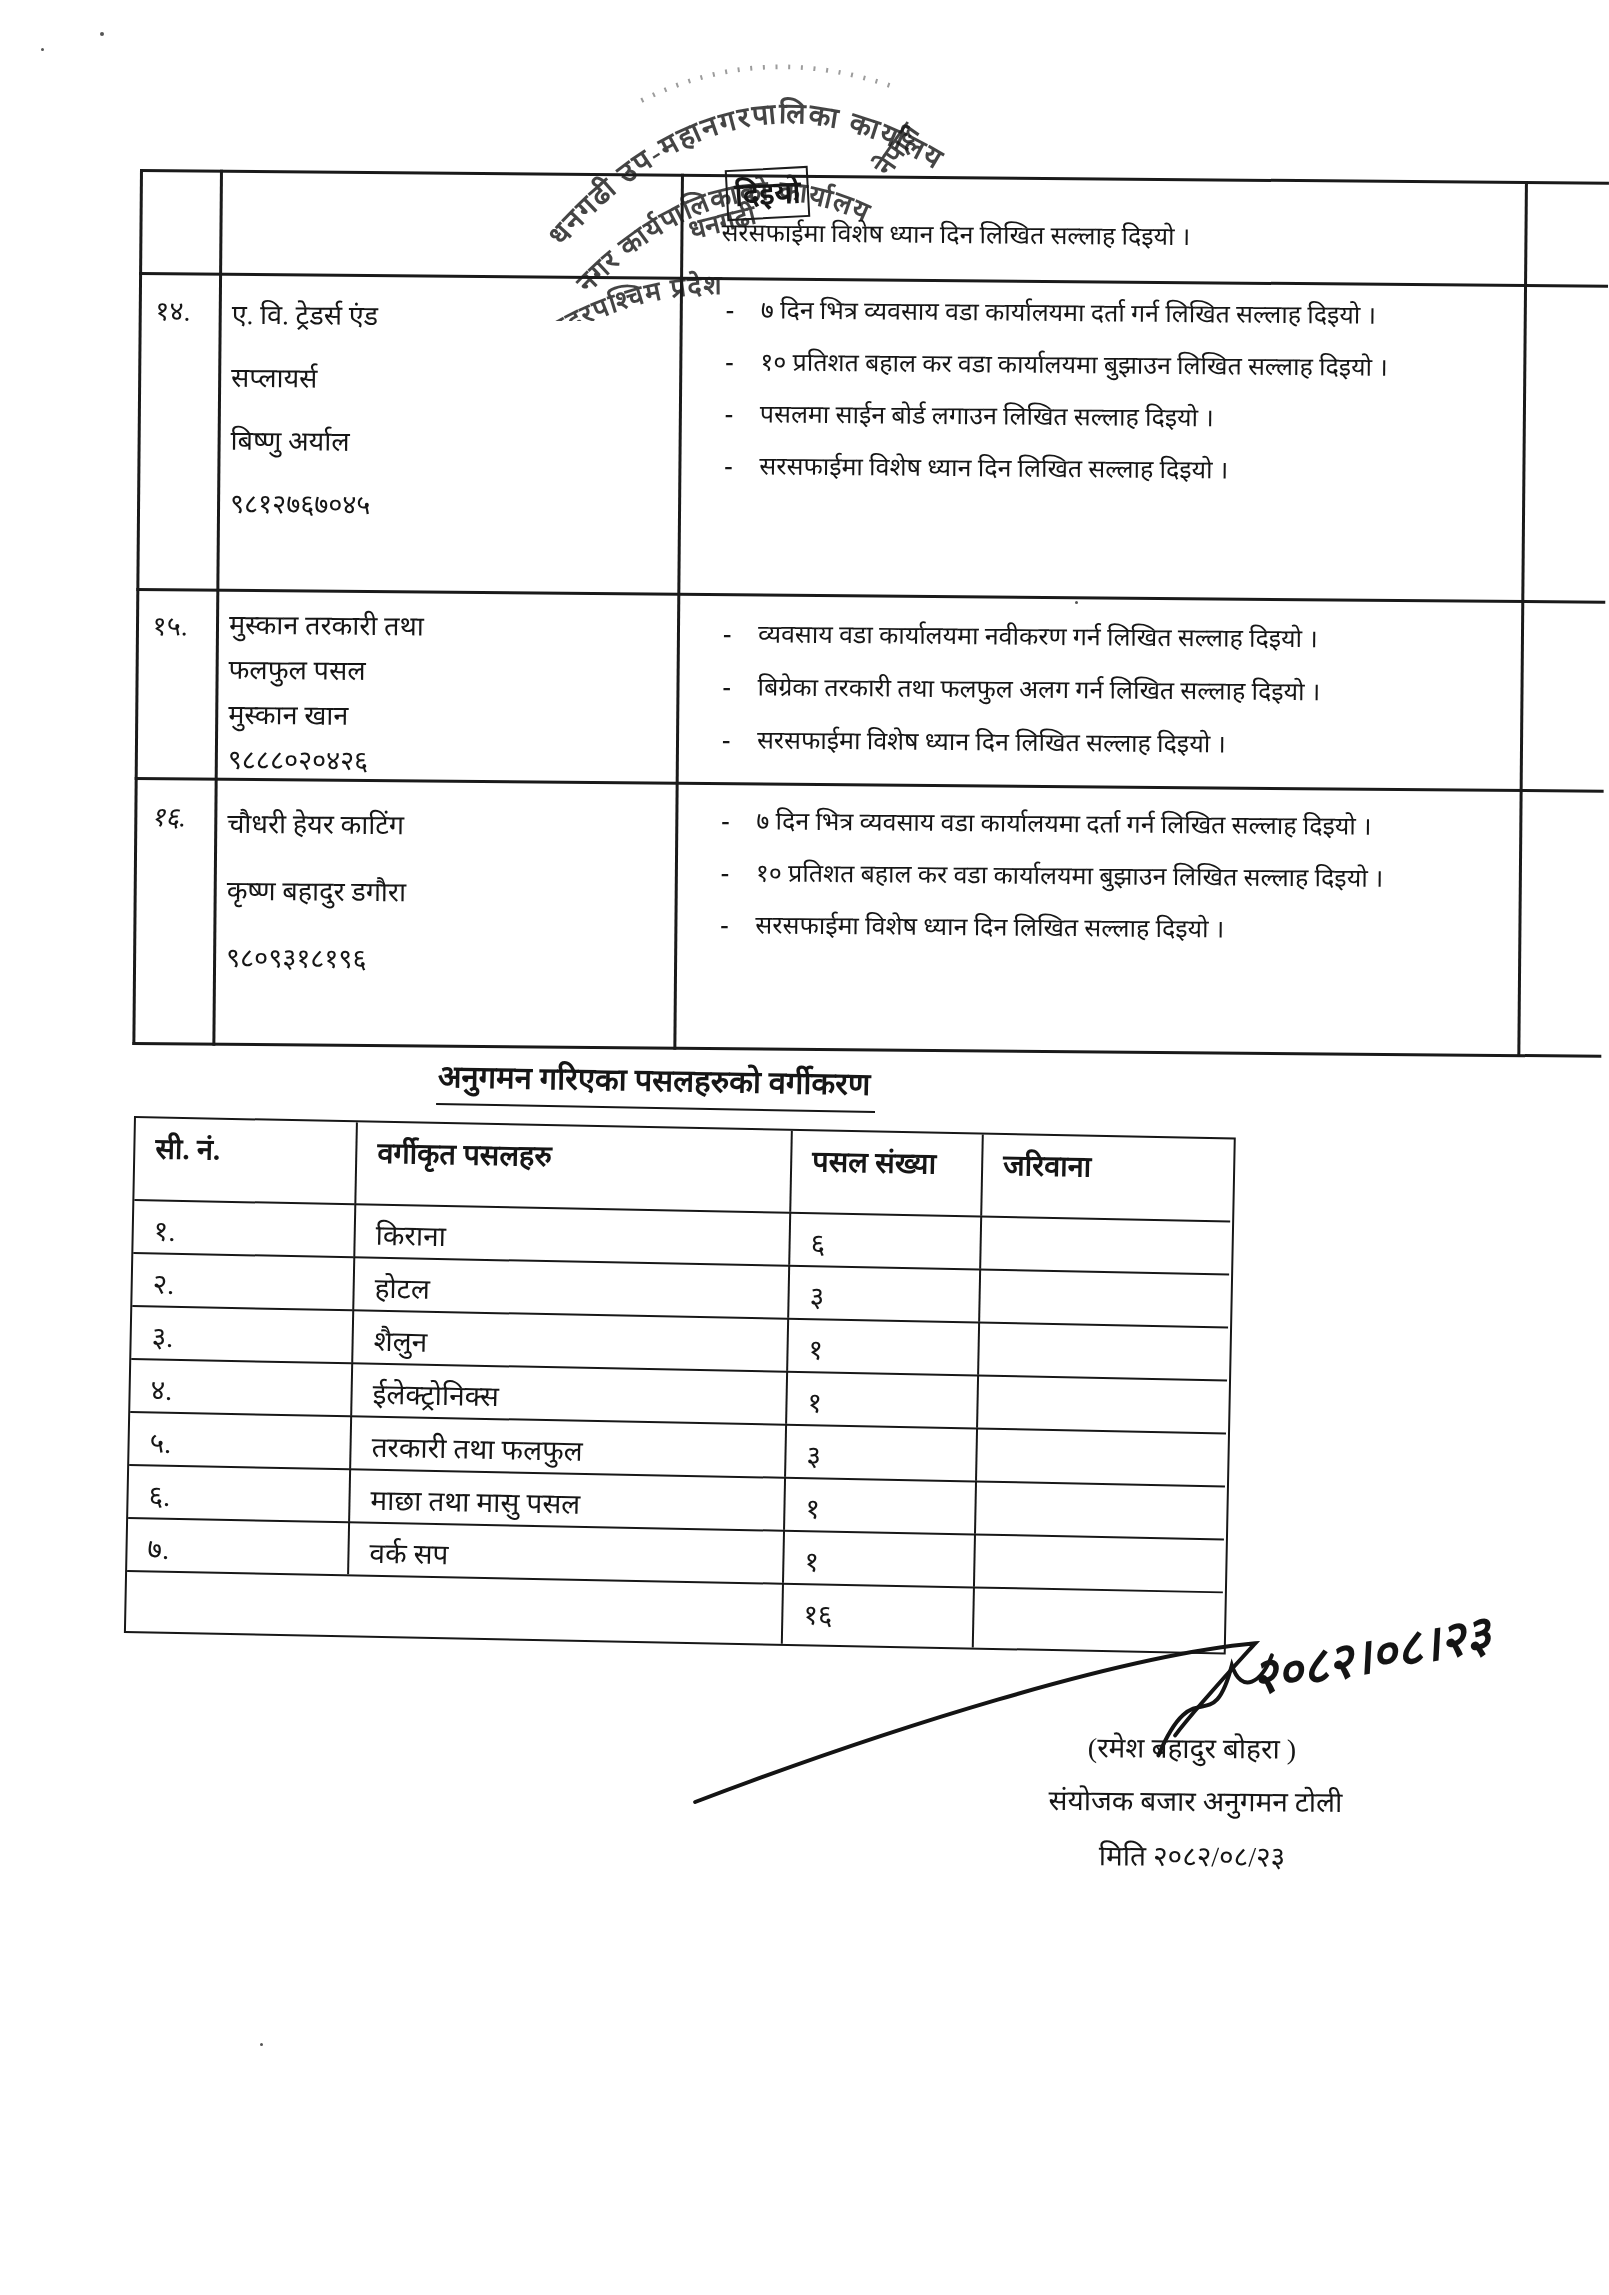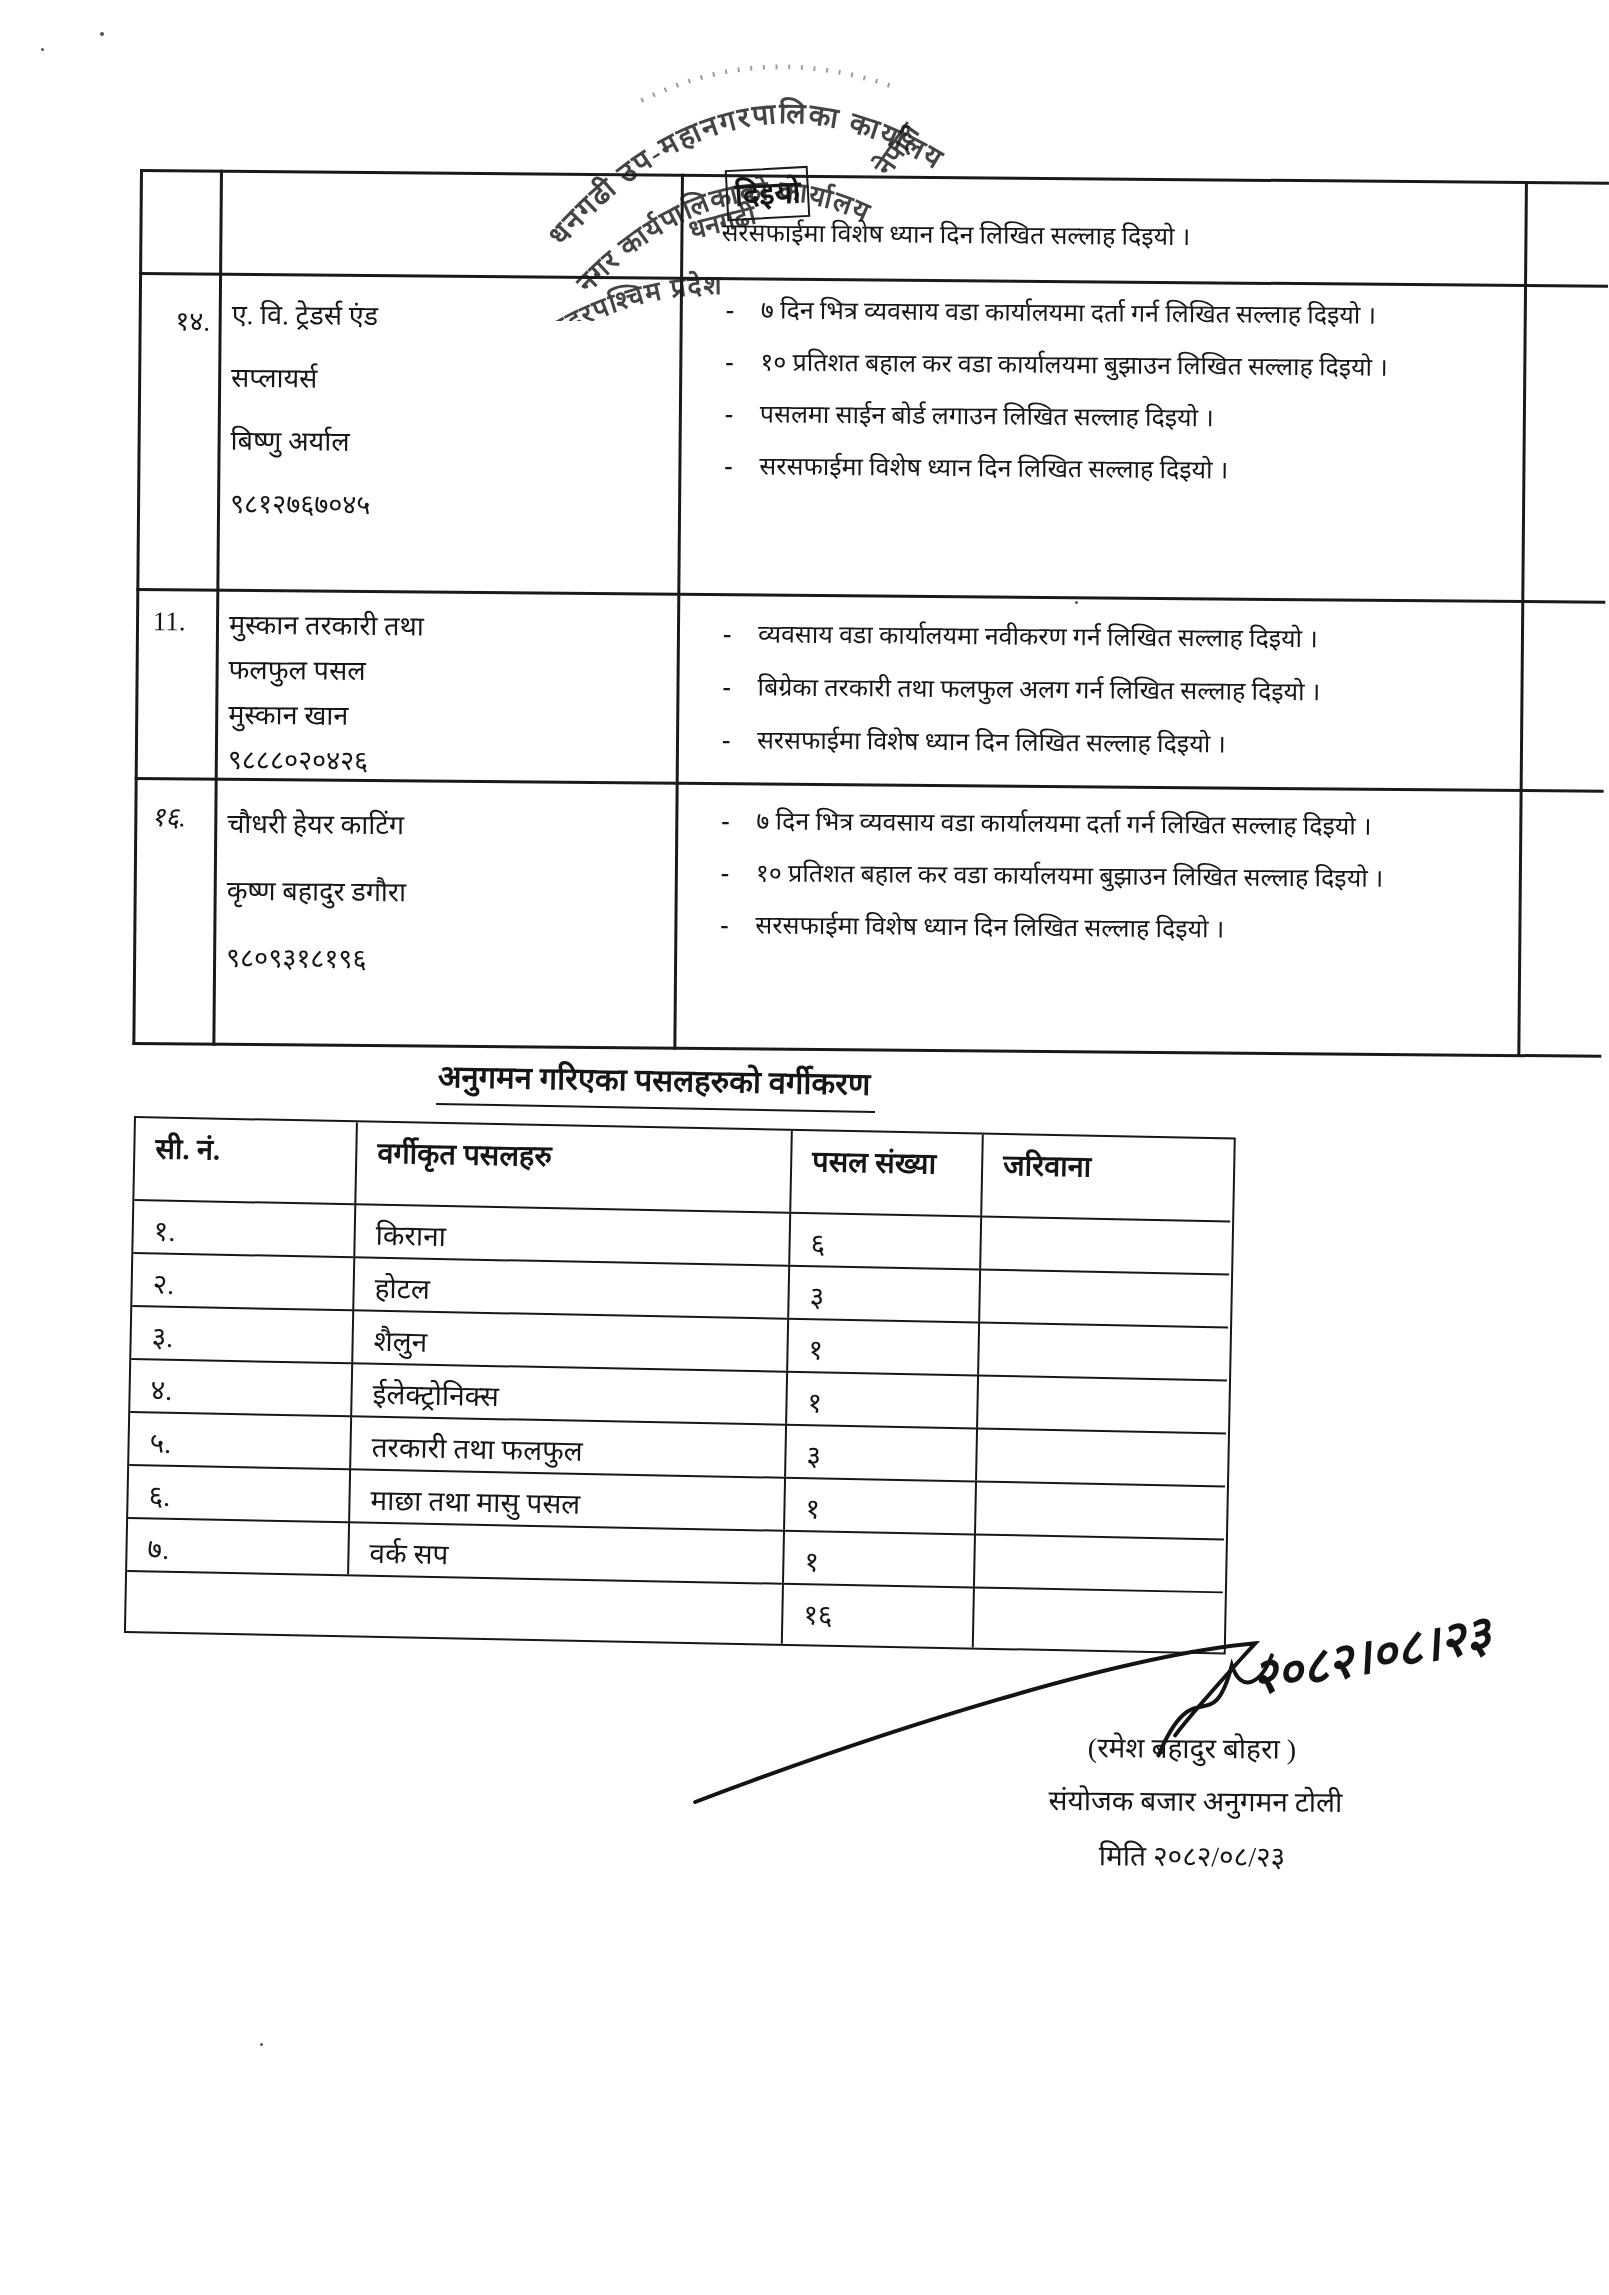--- a/index.html
+++ b/index.html
@@ -105,35 +105,35 @@
     <div class="hline" style="left:0;top:419px;width:1469px;"></div>
     <div class="hline" style="left:0;top:608px;width:1469px;"></div>
     <div class="hline" style="left:0;top:873px;width:1469px;"></div>
     <div class="vline" style="left:0;top:0;height:876px;"></div>
     <div class="vline" style="left:80px;top:0;height:876px;"></div>
     <div class="vline" style="left:541px;top:0;height:876px;"></div>
     <div class="vline" style="left:1385px;top:0;height:876px;"></div>
 
     <div class="block cont-advice" style="left:582px;top:35px;width:795px;">सरसफाईमा विशेष ध्यान दिन लिखित सल्लाह दिइयो ।</div>
 
-    <div class="block serial" style="left:16.7px;top:132px;margin-left:20px;">१४.</div>
+    <div class="block serial" style="left:16.7px;top:122px;">१४.</div>
     <div class="block shop lh94" style="left:93px;top:114px;width:444px;">
       <div>ए. वि. ट्रेडर्स एंड</div>
       <div>सप्लायर्स</div>
       <div>बिष्णु अर्याल</div>
       <div>९८१२७६७०४५</div>
     </div>
     <div class="block bullets" style="left:622px;top:110px;width:771px;">
       <div class="bullet">७ दिन भित्र व्यवसाय वडा कार्यालयमा दर्ता  गर्न लिखित सल्लाह दिइयो ।</div>
       <div class="bullet">१० प्रतिशत बहाल कर वडा कार्यालयमा बुझाउन लिखित सल्लाह दिइयो ।</div>
       <div class="bullet">पसलमा साईन बोर्ड लगाउन लिखित सल्लाह दिइयो ।</div>
       <div class="bullet">सरसफाईमा विशेष ध्यान दिन लिखित सल्लाह दिइयो ।</div>
     </div>
 
-    <div class="block serial" style="left:16.7px;top:437px;">11.</div>
+    <div class="block serial" style="left:16.7px;top:437px;">१५.</div>
     <div class="block shop lh68" style="left:93px;top:433px;width:444px;">
       <div>मुस्कान तरकारी तथा</div>
       <div>फलफुल पसल</div>
       <div>मुस्कान खान</div>
       <div>९८८८०२०४२६</div>
     </div>
     <div class="block bullets lh80" style="left:622px;top:433px;width:778px;">
       <div class="bullet">व्यवसाय वडा कार्यालयमा नवीकरण गर्न लिखित सल्लाह दिइयो ।</div>
       <div class="bullet">बिग्रेका तरकारी तथा फलफुल अलग गर्न लिखित सल्लाह दिइयो ।</div>
       <div class="bullet">सरसफाईमा विशेष ध्यान दिन लिखित सल्लाह दिइयो ।</div>

